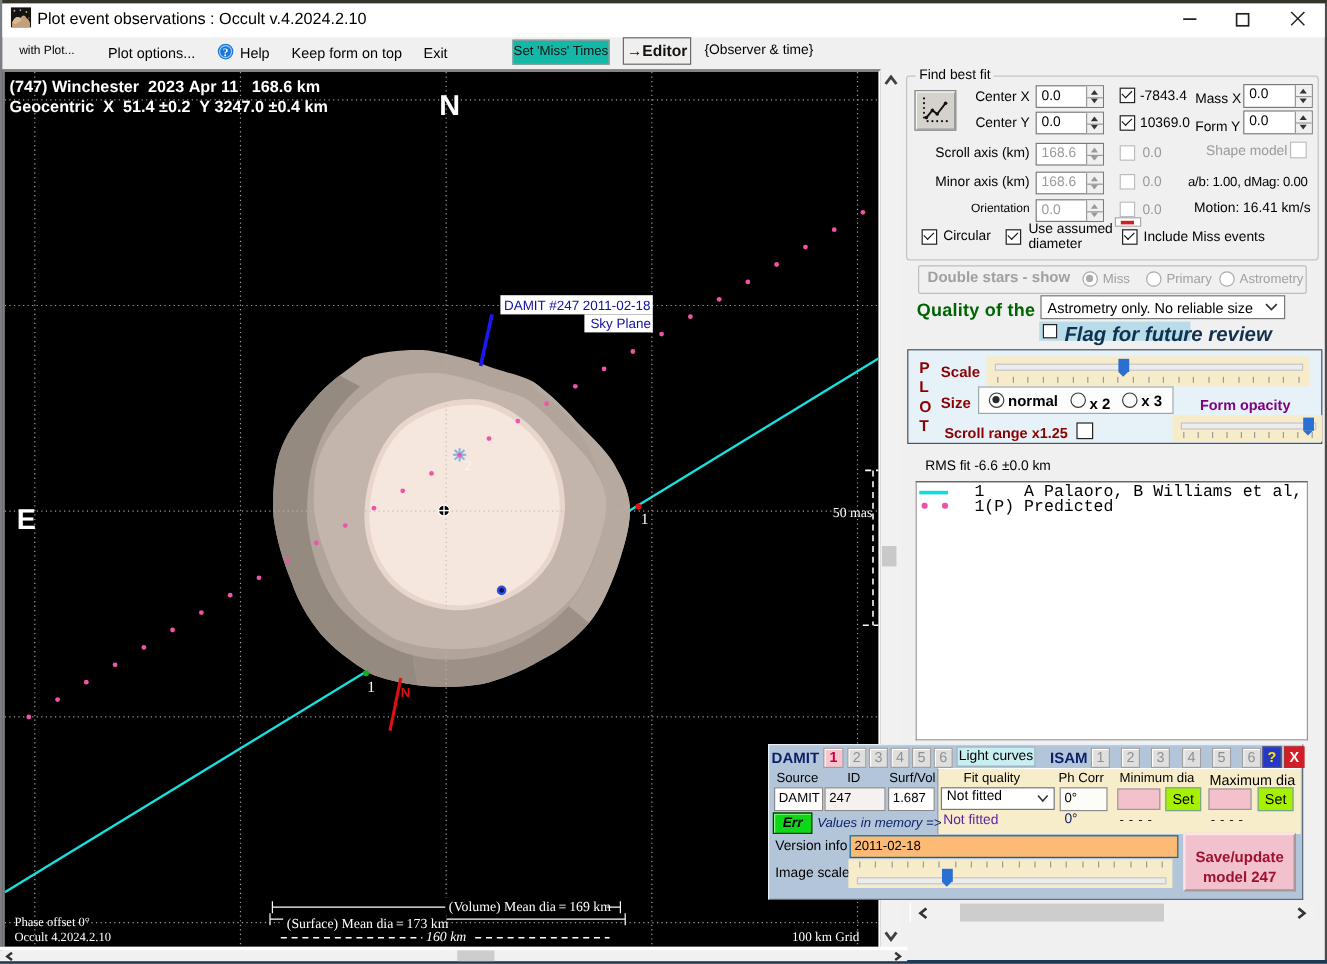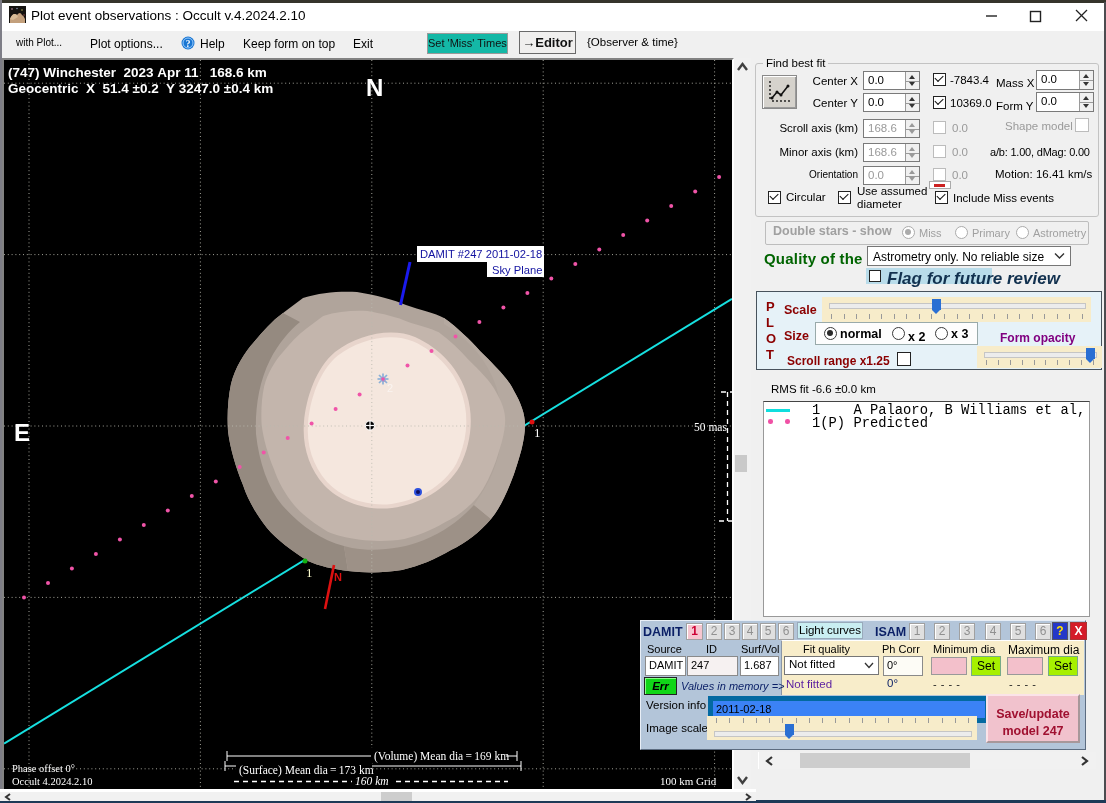--- a/index.html
+++ b/index.html
@@ -414,21 +414,21 @@
 <div style="position:absolute;left:971px;top:656px;width:28px;height:18px;background:#a6f000;border:1px solid #7a8;font-size:12px;text-align:center;line-height:18px;">Set</div>
 <div style="position:absolute;left:1007px;top:657px;width:34px;height:16px;background:#f3c0cb;border:1px solid #999;"></div>
 <div style="position:absolute;left:1048px;top:656px;width:28px;height:18px;background:#a6f000;border:1px solid #7a8;font-size:12px;text-align:center;line-height:18px;">Set</div>
 <div style="position:absolute;left:644px;top:677px;width:31px;height:16px;background:#10d618;border:1px solid #222;box-shadow:inset 1px 1px 0 #8f8;font-size:11.5px;font-weight:bold;font-style:italic;text-align:center;line-height:16px;">Err</div>
 <div style="position:absolute;left:681px;top:680px;font-size:11px;font-style:italic;color:#0a1f66;">Values in memory =&gt;</div>
 <div style="position:absolute;left:786px;top:678px;font-size:11.5px;color:#5a1ea0;">Not fitted</div>
 <div style="position:absolute;left:887px;top:677px;font-size:11.5px;color:#0a1f66;">0°</div>
 <div style="position:absolute;left:933px;top:678px;font-size:11px;letter-spacing:0.5px;color:#222;">- - - -</div>
 <div style="position:absolute;left:1009px;top:678px;font-size:11px;letter-spacing:0.5px;color:#222;">- - - -</div>
 <div style="position:absolute;left:646px;top:699px;font-size:11.5px;">Version info</div>
-<div style="position:absolute;left:708px;top:696px;width:269px;height:15px;background:#3b82f6;border:5px solid #0369a1;font-size:11px;padding:2px 0 0 3px;">2011-02-18</div>
+<div style="position:absolute;left:708px;top:696px;width:269px;height:15px;background:#fdba74;border:1px solid #0369a1;font-size:11px;padding:2px 0 0 3px;">2011-02-18</div>
 <div style="position:absolute;left:986px;top:694px;width:94px;height:49px;background:#f1c2cd;border:2px outset #fbe3e8;font-size:12.5px;font-weight:bold;color:#a01030;text-align:center;line-height:16.5px;padding-top:10px;box-sizing:border-box;">Save/update<br>model 247</div>
 <div style="position:absolute;left:646px;top:722px;font-size:11.5px;">Image scale</div>
 <div class="ab" style="left:707px;top:716px;width:270px;height:24px;background:#f7ecca;">
     <div style="position:absolute;left:7.0px;top:15px;width:256px;height:4px;background:#ececec;border:1px solid #c5c5c5;"></div>
     <div style="position:absolute;left:9.0px;top:2px;width:1px;height:5px;background:#999;"></div>
     <div style="position:absolute;left:22.3px;top:2px;width:1px;height:5px;background:#999;"></div>
     <div style="position:absolute;left:35.5px;top:2px;width:1px;height:5px;background:#999;"></div>
     <div style="position:absolute;left:48.8px;top:2px;width:1px;height:5px;background:#999;"></div>
     <div style="position:absolute;left:62.1px;top:2px;width:1px;height:5px;background:#999;"></div>
     <div style="position:absolute;left:75.3px;top:2px;width:1px;height:5px;background:#999;"></div>

